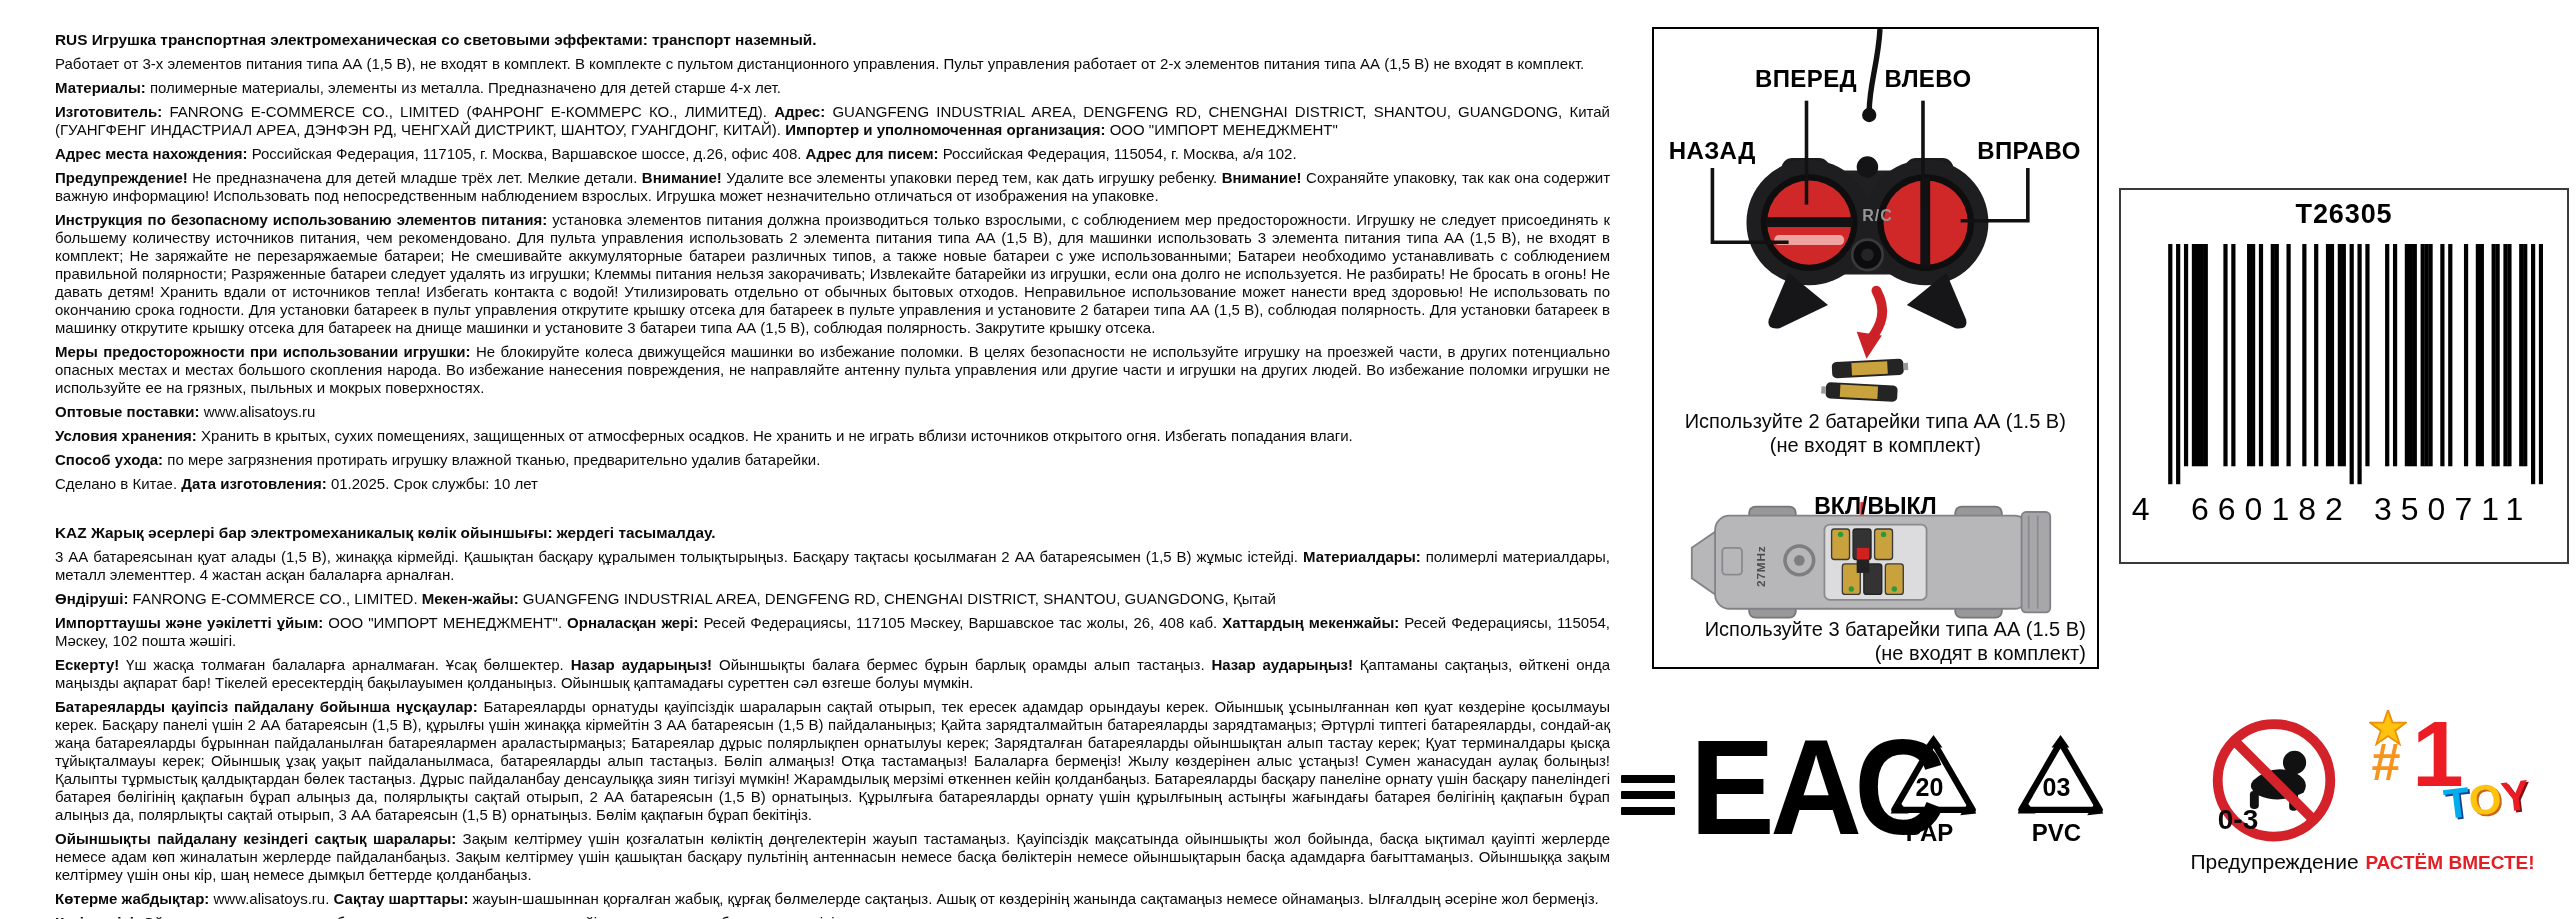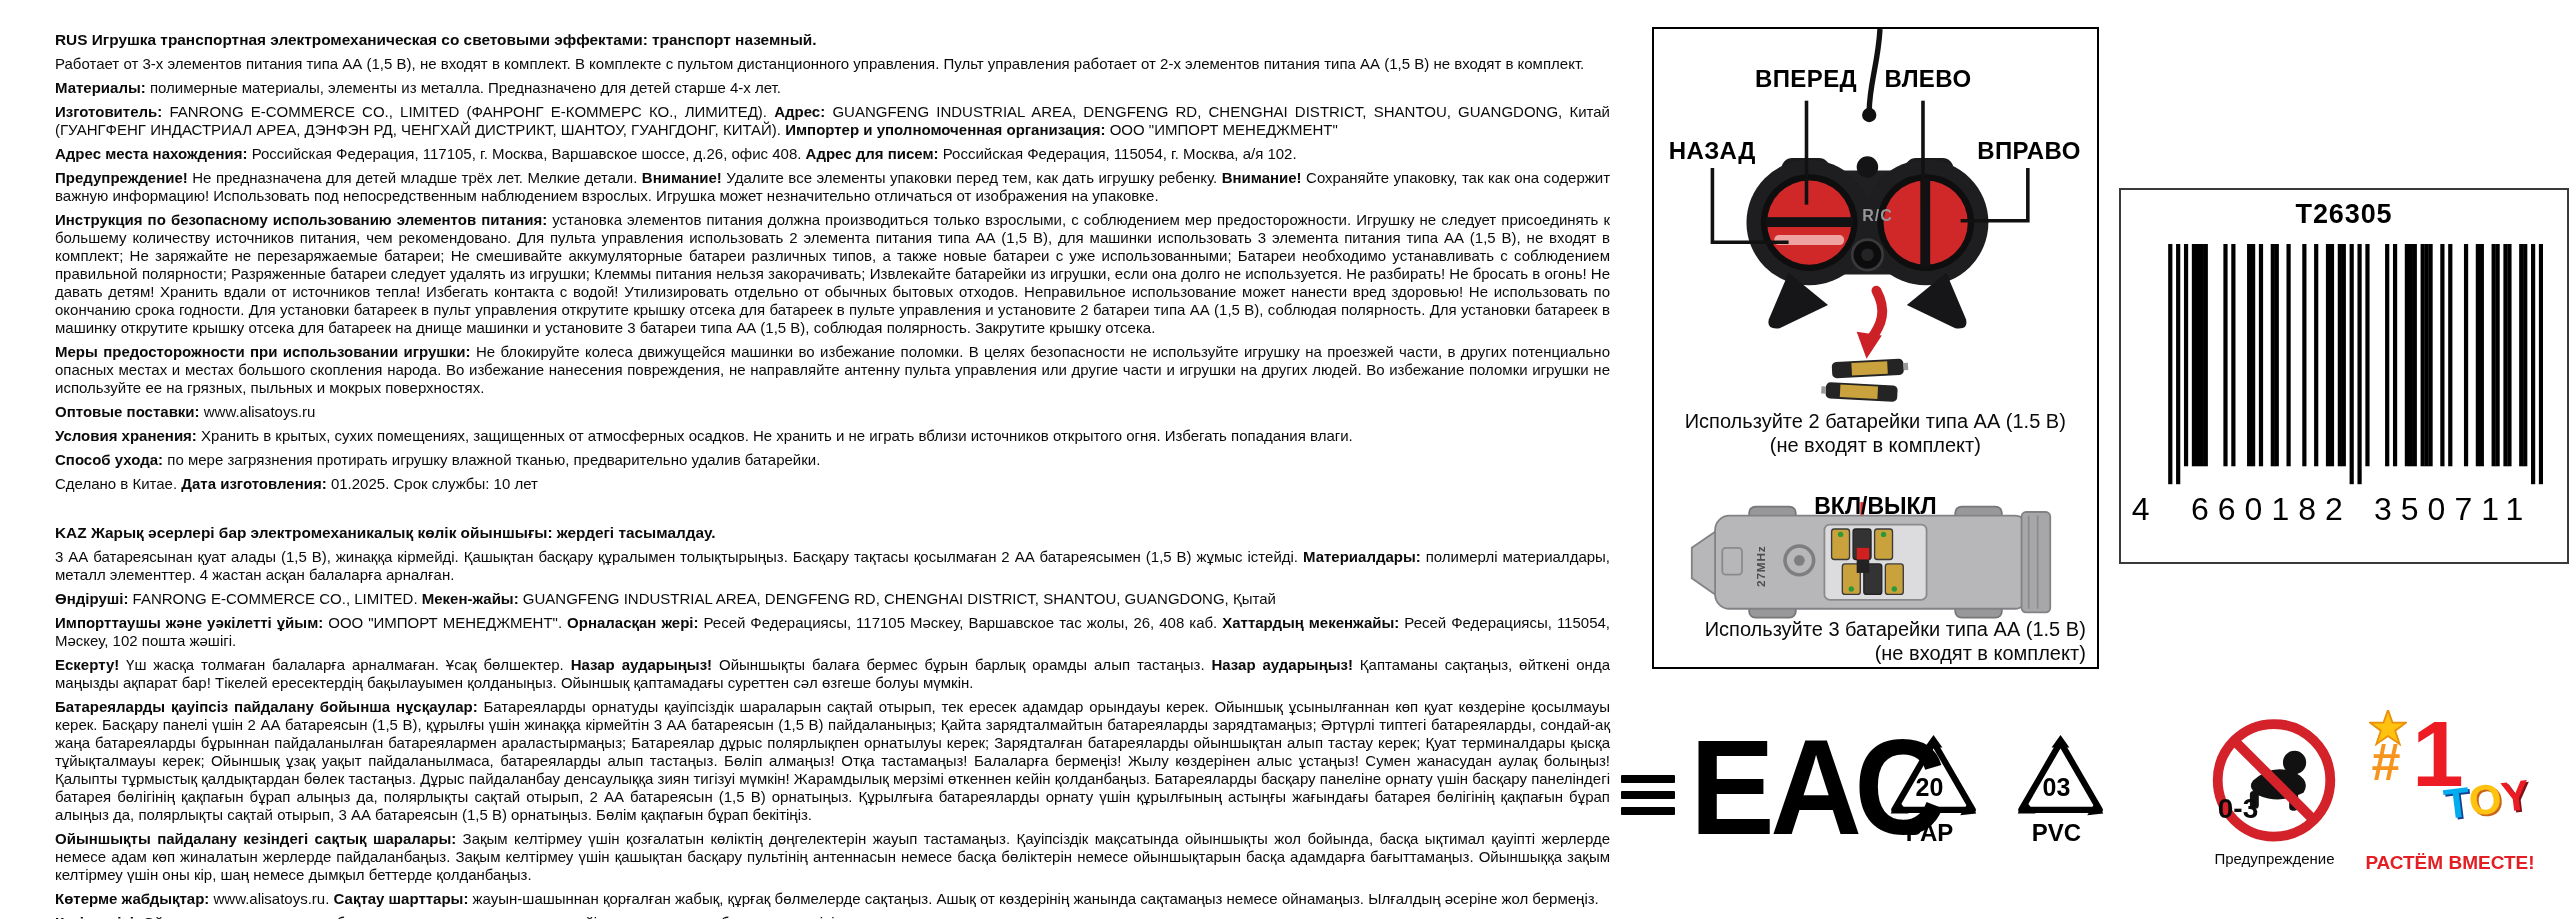--- a/index.html
+++ b/index.html
@@ -31,22 +31,22 @@
   
   .dashes{position:absolute;left:1621px;top:775px;}
   .dashes div{width:54px;height:8px;background:#000;margin-bottom:8px;border-radius:0.9px;}
   .eac{position:absolute;left:1690px;top:710px;font-size:127px;font-weight:bold;letter-spacing:-4.5px;
        transform:scaleY(1.06);transform-origin:top left;}
   .recymark{position:absolute;width:100px;text-align:center;}
   .recymark .num{position:absolute;top:38px;left:0;width:93px;text-align:center;font-weight:bold;font-size:25px;}
   .recymark .mat{position:absolute;top:84px;left:0;width:93px;text-align:center;font-weight:bold;font-size:24px;}
   .pap{left:1883px;top:735px;} .pvc{left:2010px;top:735px;}
   .agesign{position:absolute;left:2207px;top:716px;width:134px;height:134px;}
-  .age-text{position:absolute;left:10.8px;top:77px;font-weight:bold;font-size:28px;color:#0a0a0a;}
-  .age-caption{position:absolute;left:2177px;top:850px;width:195px;text-align:center;font-size:15px;color:#0a0a0a;}
+  .age-text{position:absolute;left:10.8px;top:88px;font-weight:bold;font-size:28px;color:#0a0a0a;}
+  .age-caption{position:absolute;left:2177px;top:850px;width:195px;text-align:center;font-size:21px;color:#0a0a0a;}
   .brand{position:absolute;left:2369px;top:710px;width:161px;height:134px;}
   .brand .hash{position:absolute;left:1.8px;top:21.5px;font-size:52px;font-weight:bold;font-style:italic;color:#f7941d;
                text-shadow:1.8px 1.8px 0 #fff,-1.8px -1.8px 0 #fff;}
   .brand .one{position:absolute;left:43px;top:-9px;font-size:93px;font-weight:bold;color:#ed1c24;
               text-shadow:-2.7px 0 #fff,2.7px 0 #fff,0 -2.7px #fff,0 2.7px #fff,-2.7px -2.7px #fff,2.7px 2.7px #fff;}
   .brand .toy{position:absolute;left:75px;top:66px;transform:rotate(-7deg);font-weight:bold;font-size:42px;}
   .brand .toy .t{color:#00aeef;text-shadow:1.8px 1.8px 0 #1b3f8f;}
   .brand .toy .o{color:#ffc20e;text-shadow:1.8px 1.8px 0 #c7651b;}
   .brand .toy .y{color:#ec1c24;text-shadow:1.8px 1.8px 0 #7d1216;}
   .brand-caption{position:absolute;left:2364px;top:852px;width:172px;text-align:center;

